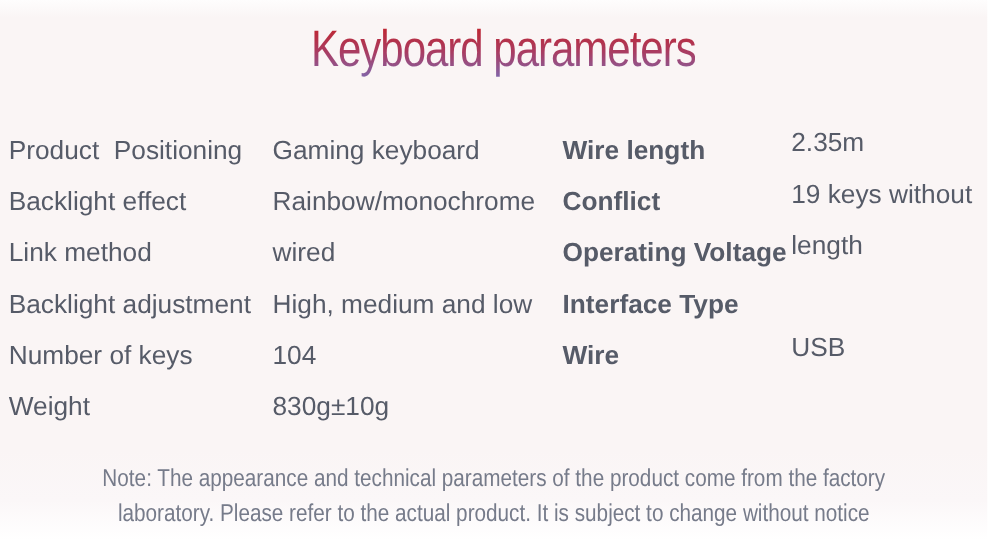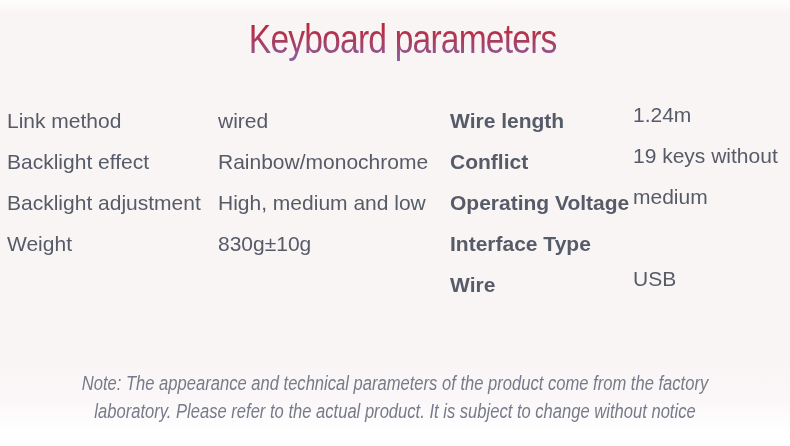--- a/index.html
+++ b/index.html
@@ -52,21 +52,20 @@
   }
   .spec-col.left  .spec-label { width: 211px; flex: 0 0 211px; }
   .spec-col.right .spec-label { width: 183px; flex: 0 0 183px; font-weight: bold; }
   .spec-col.right .spec-value { transform: translateY(-6px); }
 
   
   .note {
     position: absolute;
     left: 0; right: 0; top: 369px;
     text-align: center;
-    font-style: italic;
   }
   .note p {
     margin: 0;
     font-size: 19.5px;
     line-height: 28px;
     color: #767b8a;
     transform: scaleX(0.85);
     transform-origin: 50% 50%;
     white-space: nowrap;
   }
@@ -75,49 +74,57 @@
 <body>
 
 <div class="canvas">
 
   <div class="title-wrap">
     <h1 class="title">Keyboard parameters</h1>
   </div>
 
   <div class="spec-col left">
     <div class="spec-row">
-      <span class="spec-label">Link method</span>
-      <span class="spec-value">wired</span>
+      <span class="spec-label">Product  Positioning</span>
+      <span class="spec-value">Gaming keyboard</span>
     </div>
     <div class="spec-row">
       <span class="spec-label">Backlight effect</span>
       <span class="spec-value">Rainbow/monochrome</span>
     </div>
     <div class="spec-row">
+      <span class="spec-label">Link method</span>
+      <span class="spec-value">wired</span>
+    </div>
+    <div class="spec-row">
       <span class="spec-label">Backlight adjustment</span>
       <span class="spec-value">High, medium and low</span>
+    </div>
+    <div class="spec-row">
+      <span class="spec-label">Number of keys</span>
+      <span class="spec-value">104</span>
     </div>
     <div class="spec-row">
       <span class="spec-label">Weight</span>
       <span class="spec-value">830g±10g</span>
     </div>
   </div>
 
   <div class="spec-col right">
     <div class="spec-row">
       <span class="spec-label">Wire length</span>
-      <span class="spec-value">1.24m</span>
+      <span class="spec-value">2.35m</span>
     </div>
     <div class="spec-row">
       <span class="spec-label">Conflict</span>
       <span class="spec-value">19 keys without</span>
     </div>
     <div class="spec-row">
       <span class="spec-label">Operating Voltage</span>
-      <span class="spec-value">medium</span>
+      <span class="spec-value">length</span>
     </div>
     <div class="spec-row">
       <span class="spec-label">Interface Type</span>
     </div>
     <div class="spec-row">
       <span class="spec-label">Wire</span>
       <span class="spec-value">USB</span>
     </div>
   </div>
 

